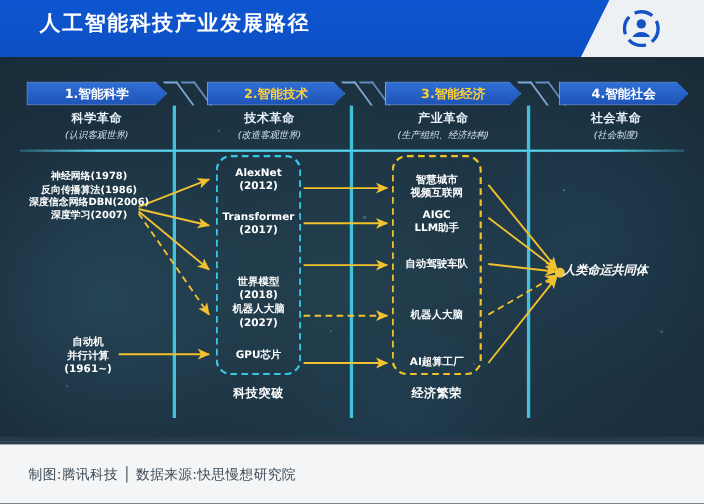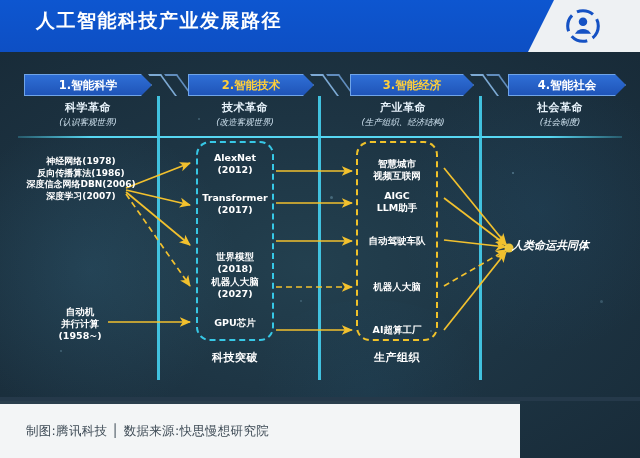--- a/index.html
+++ b/index.html
@@ -99,21 +99,21 @@
                color:#ffffff; font-size:9.5px; line-height:12px; font-weight:bold;
                font-family:"DejaVu Sans","Liberation Sans",sans-serif; }
   #goal-node { position:absolute; left:512px; top:238px; color:#ffffff;
                font-size:11px; font-weight:bold; white-space:nowrap;
                font-family:"DejaVu Sans","Liberation Sans",sans-serif;font-style:italic; }
 
   
   #arrows { position:absolute; left:0; top:0; width:640px; height:458px; pointer-events:none; }
 
   
-  #footer { position:absolute; left:0; bottom:0; width:520px; height:57px;
+  #footer { position:absolute; left:0; bottom:0; width:640px; height:57px;
             background:#f3f5f6; border-top:3px solid #2a3f4d; }
   #footer-top { position:absolute; left:0; bottom:57px; width:640px; height:4px;
                 background:#25394a; }
   #credit { position:absolute; left:26px; top:19px; font-size:12.5px; color:#3d4a55;
             letter-spacing:.3px;
             font-family:"DejaVu Sans","Liberation Sans",sans-serif; }
 </style>
 </head>
 <body>
 
@@ -183,21 +183,21 @@
   </div>
 
   <div id="hrail"></div>
   <div class="vrail" style="left:157px;"></div>
   <div class="vrail" style="left:318px;"></div>
   <div class="vrail" style="left:479px;"></div>
 
   <div class="dbox" id="box-tech"></div>
   <div class="dbox" id="box-econ"></div>
   <div class="box-cap" style="left:196px; top:350px; width:78px;">科技突破</div>
-  <div class="box-cap" style="left:356px; top:350px; width:82px;">生产组织</div>
+  <div class="box-cap" style="left:356px; top:350px; width:82px;">经济繁荣</div>
 
   <svg id="arrows">
     <defs>
       <marker id="ah" markerWidth="7" markerHeight="7" refX="6" refY="3.2" orient="auto" markerUnits="strokeWidth">
         <path d="M0,0.3 L6.6,3.2 L0,6.1 L1.7,3.2 Z" fill="#f2c12e"></path>
       </marker>
     </defs>
     <g stroke="#f2c12e" stroke-width="1.7" fill="none" marker-end="url(#ah)">
 
       <path d="M126,188 L190,163"></path>
@@ -224,21 +224,21 @@
 
   <div class="leftlist">
     <div>神经网络(1978)</div>
     <div>反向传播算法(1986)</div>
     <div>深度信念网络DBN(2006)</div>
     <div>深度学习(2007)</div>
   </div>
   <div id="auto-node">
     <div>自动机</div>
     <div>并行计算</div>
-    <div>(1958~)</div>
+    <div>(1961~)</div>
   </div>
 
   <div class="node" style="left:196px; top:152px; width:78px;">
     <div>AlexNet</div>
     <div>(2012)</div>
   </div>
   <div class="node" style="left:190px; top:192px; width:90px;">
     <div>Transformer</div>
     <div>(2017)</div>
   </div>

